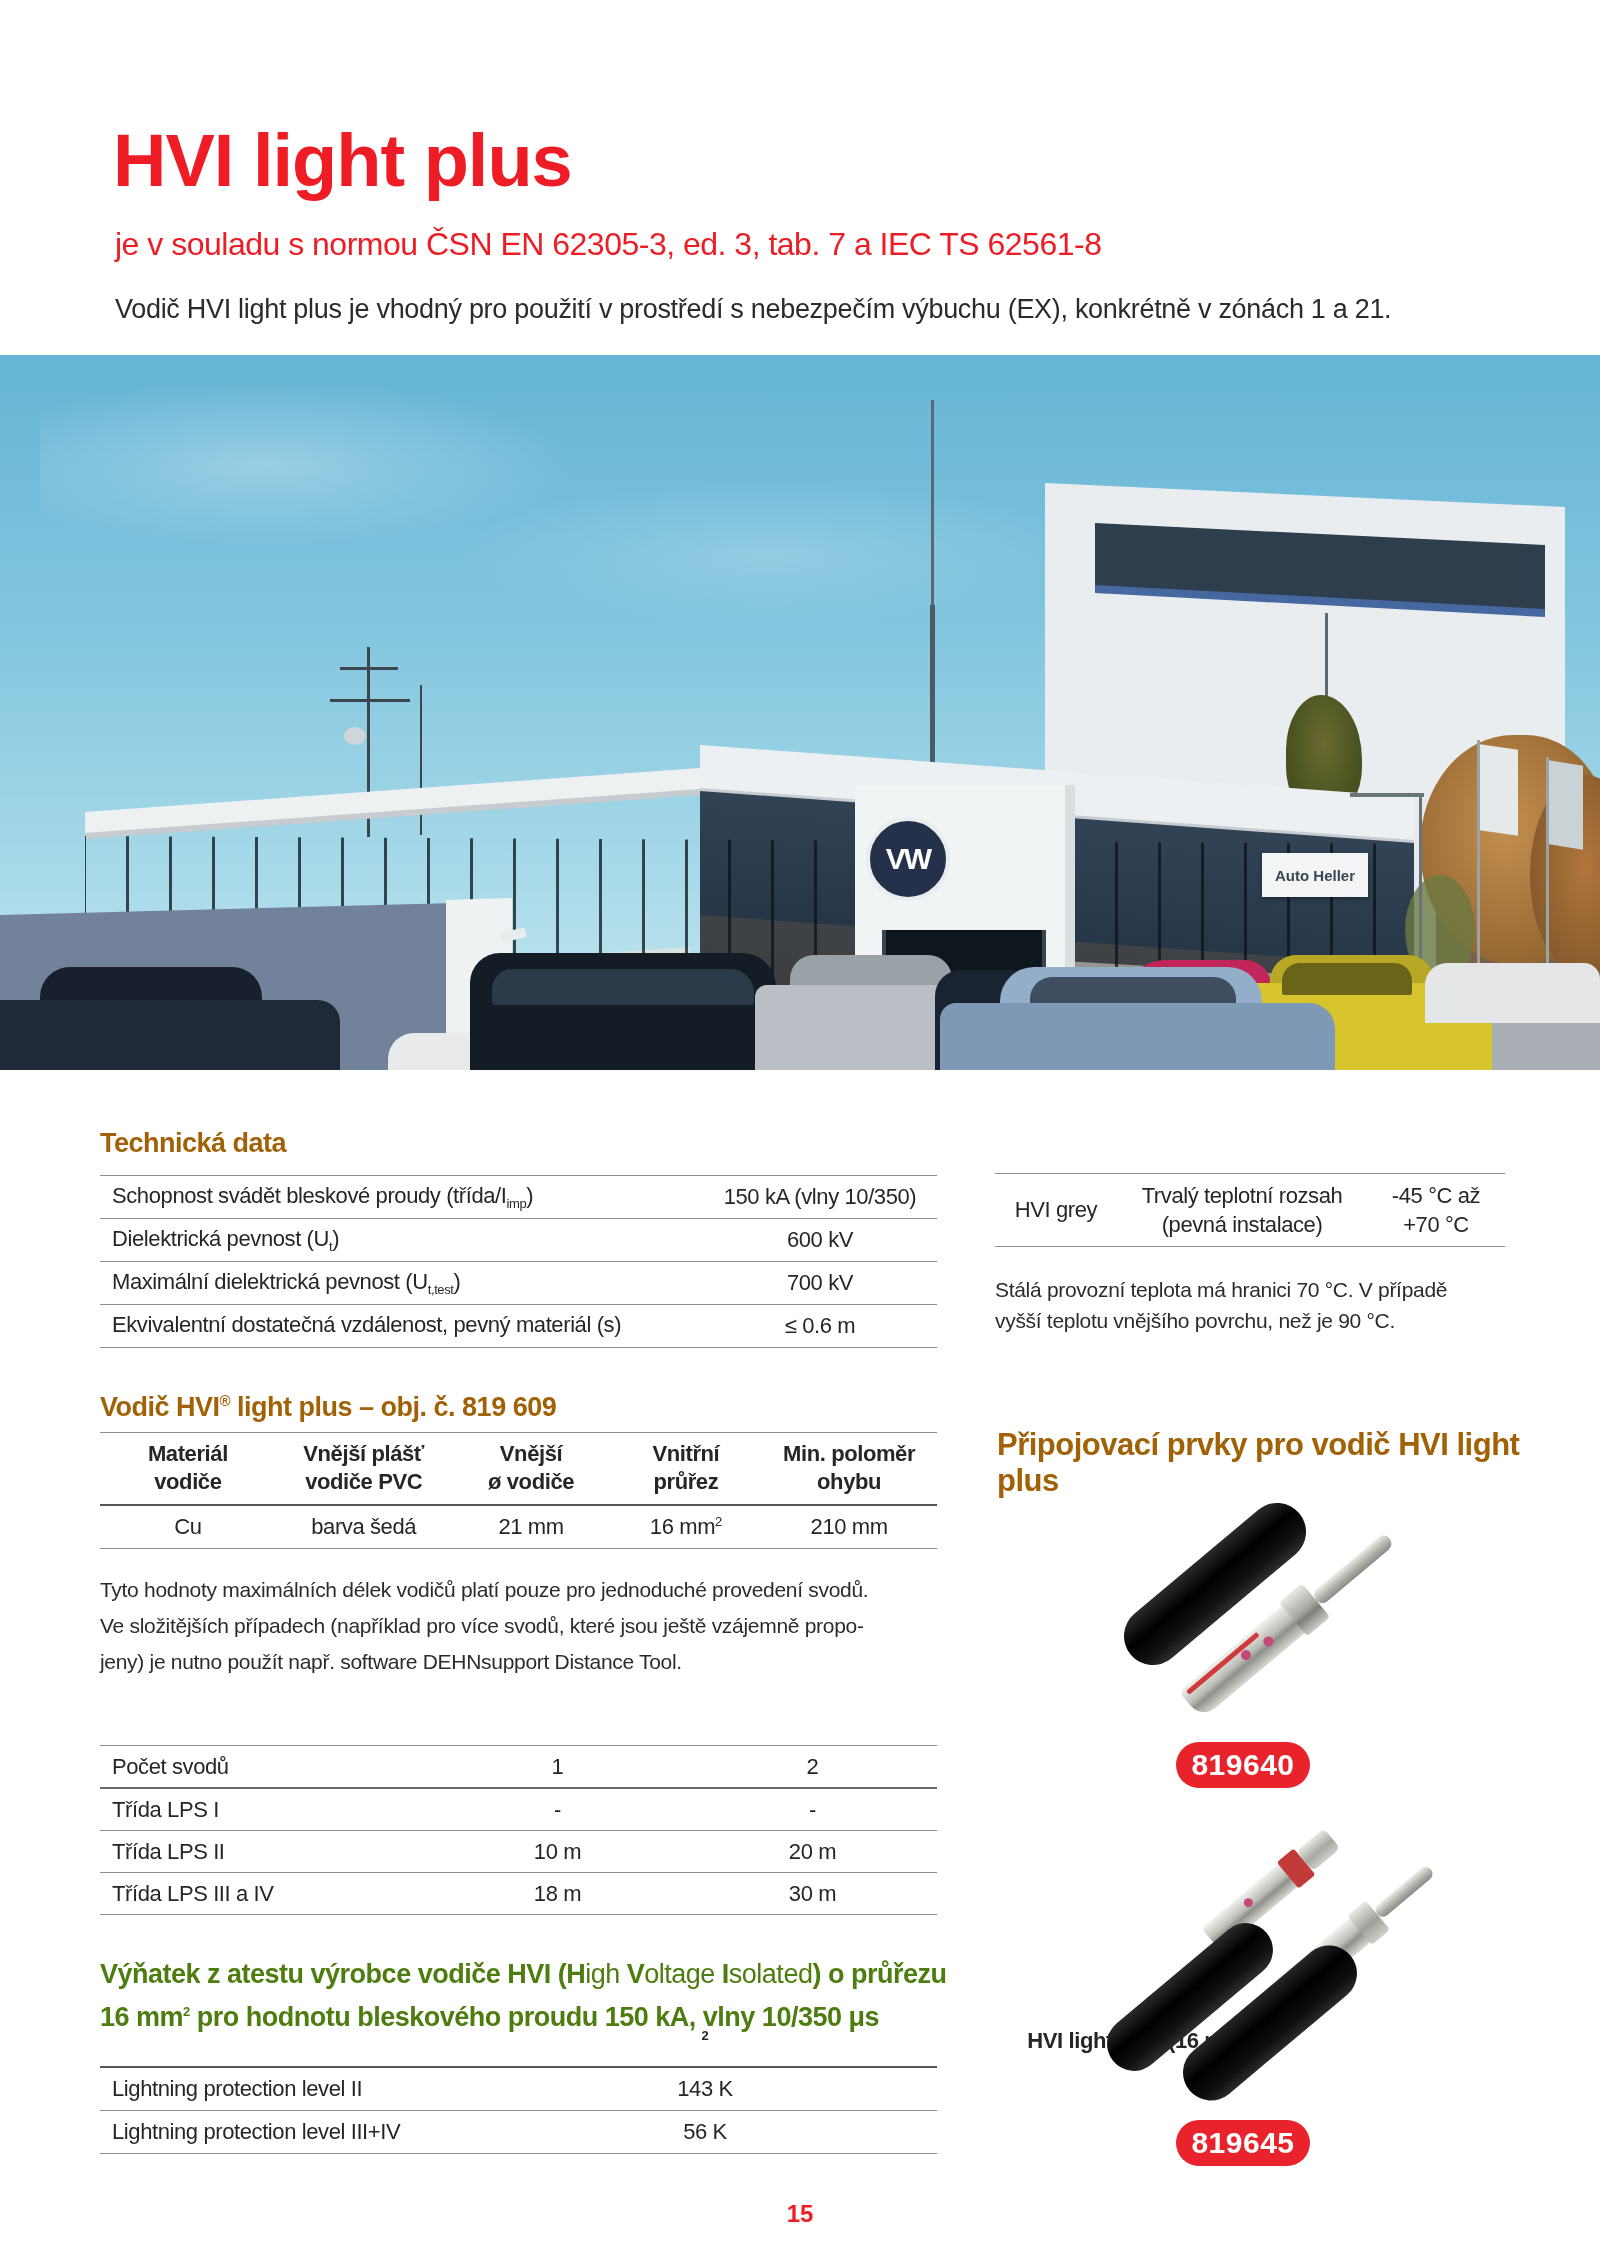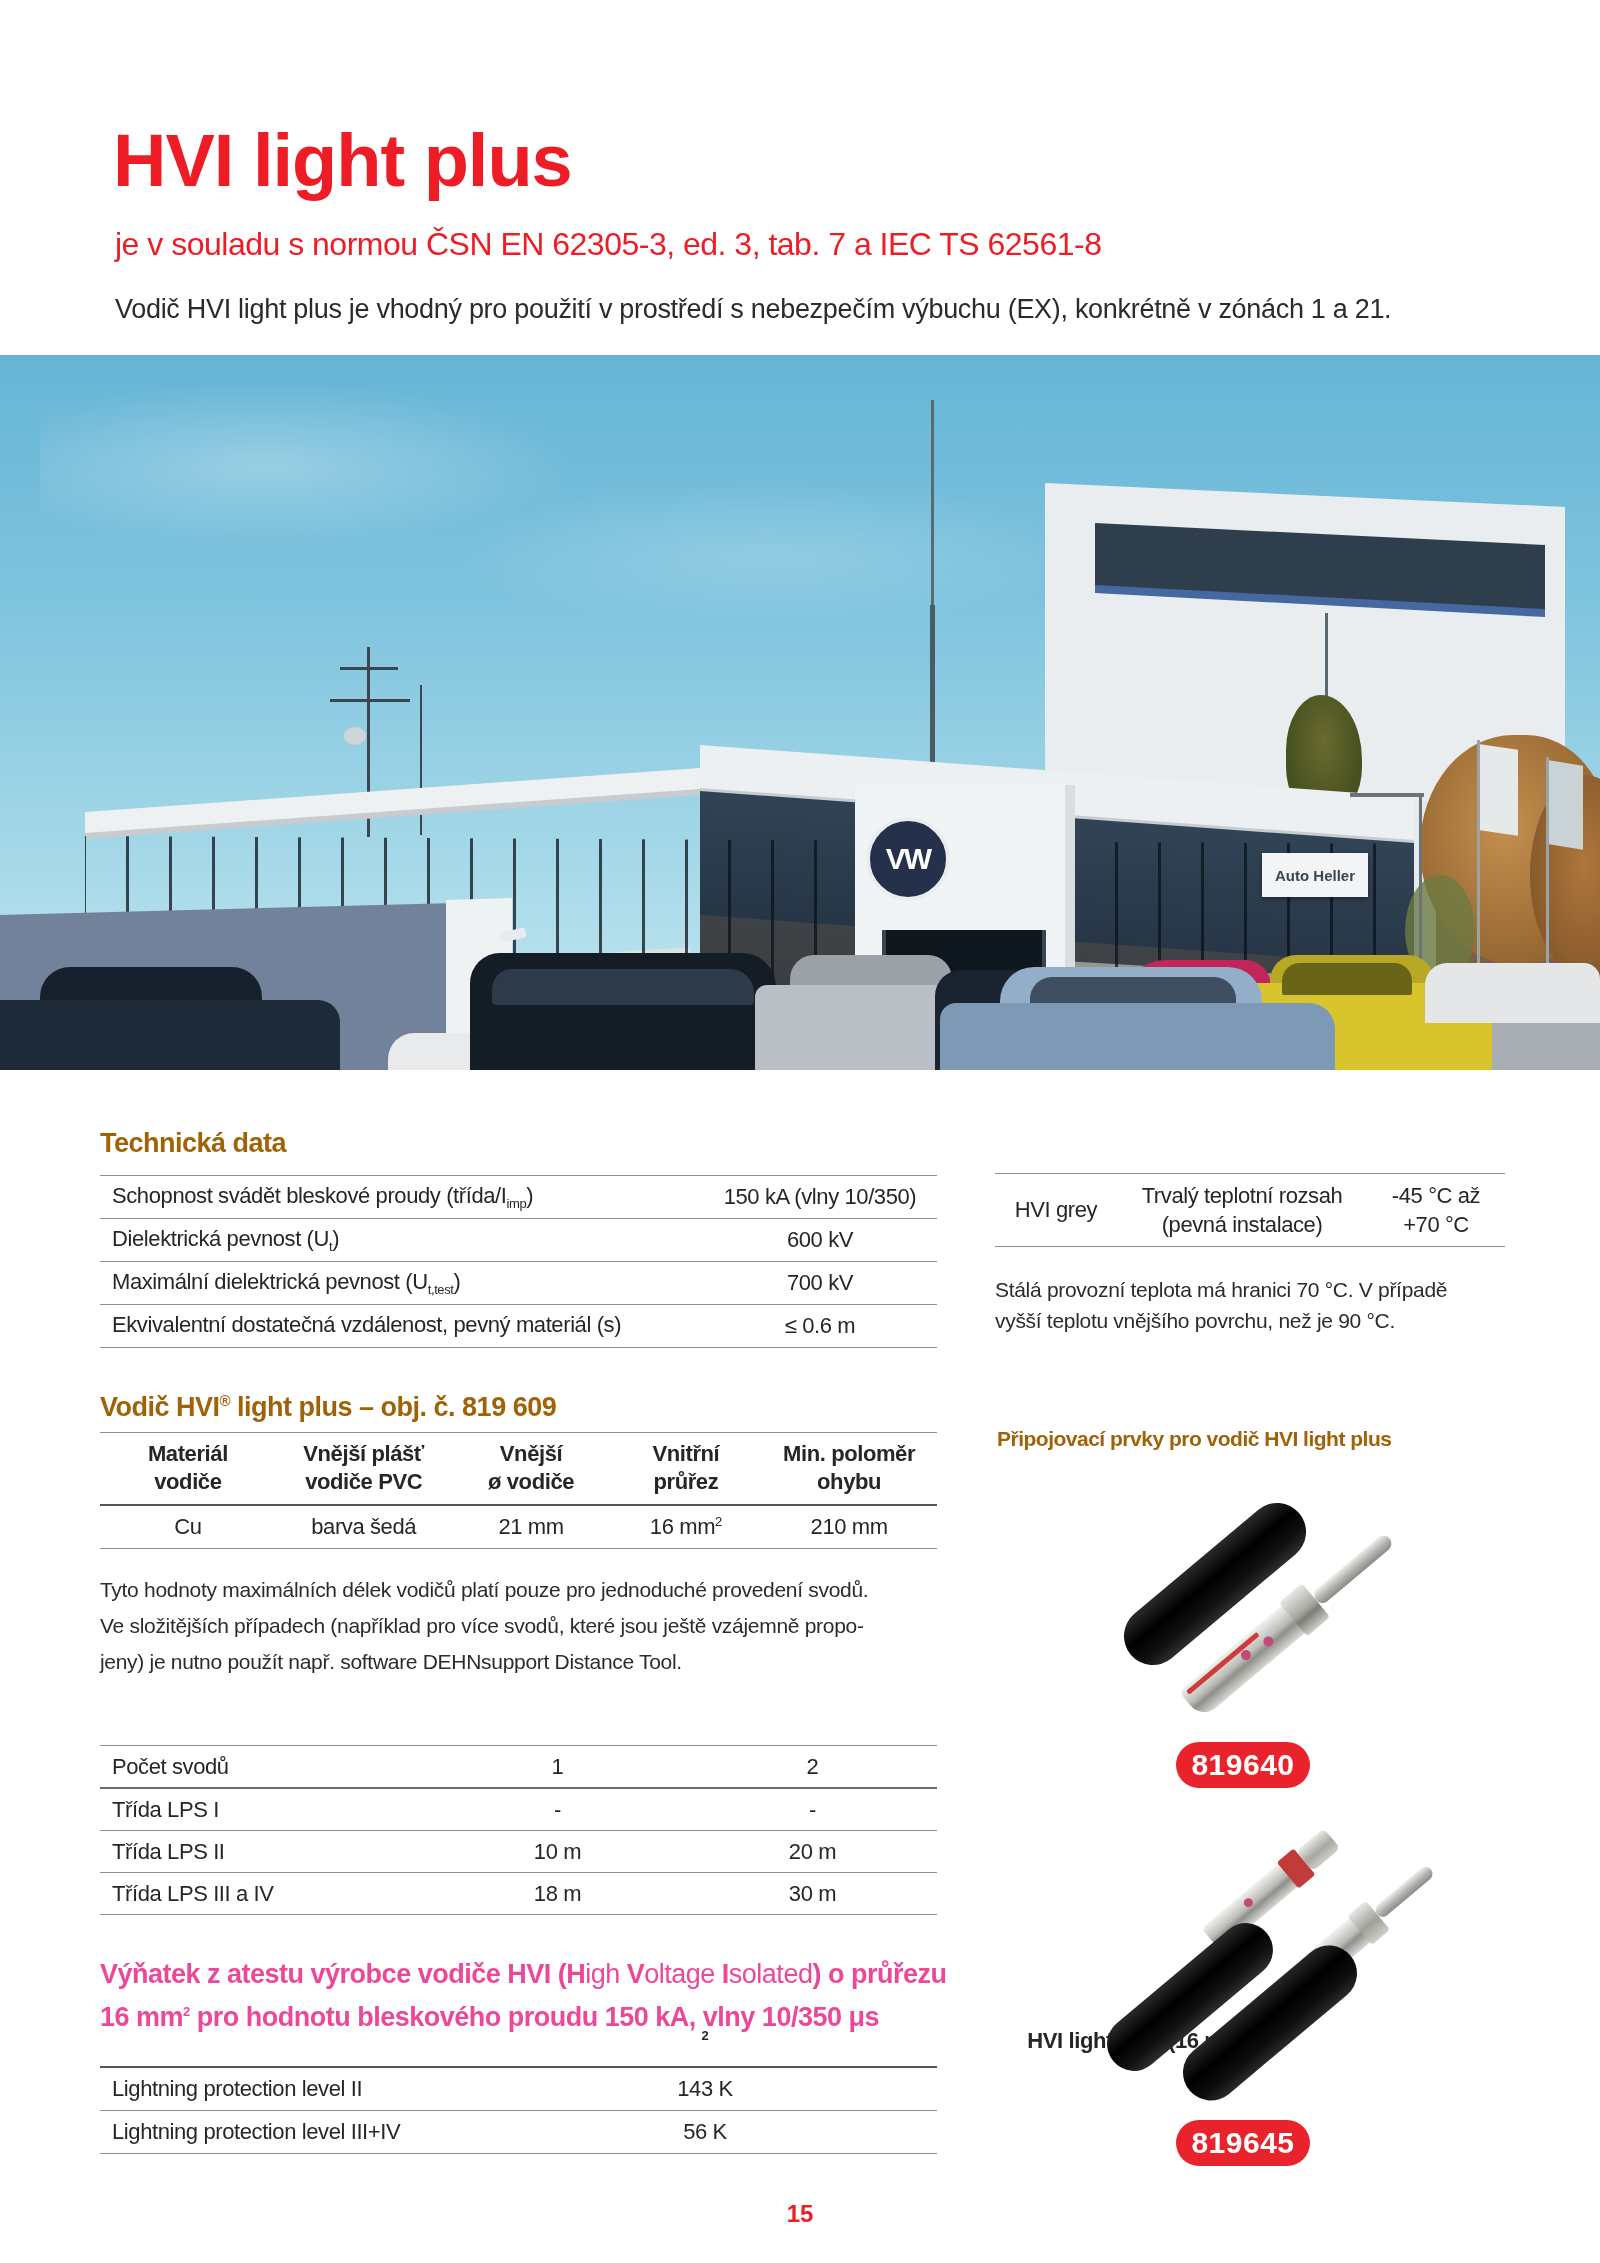--- a/index.html
+++ b/index.html
@@ -48,36 +48,36 @@
   .t3{left:100px;top:1745px;width:837px;}
   .t3row{position:relative;height:41px;border-top:1px solid #8f8f8f;display:flex;align-items:center;}
   .t3row.hdr{border-bottom:2px solid #6b6b6b;}
   .t3row.second{border-top:none;}
   .t3row:last-child{border-bottom:1px solid #8f8f8f;}
   .t3label{padding-left:12px;}
   .t3v1{position:absolute;left:370px;width:175px;text-align:center;}
   .t3v2{position:absolute;left:625px;width:175px;text-align:center;}
 
   
-  .h-attest{left:100px;top:1956px;width:900px;font-size:27px;font-weight:bold;color:#ec4899;
+  .h-attest{left:100px;top:1956px;width:900px;font-size:27px;font-weight:bold;color:#4d7c0f;
             line-height:37px;letter-spacing:-0.5px;}
   .h-attest .lt{font-weight:normal;}
   .t4{left:100px;top:2028px;width:837px;}
   .t4head{position:relative;height:38px;}
   .t4head span{position:absolute;left:430px;width:350px;text-align:center;font-weight:bold;}
   .t4row{position:relative;height:42px;border-top:1px solid #8f8f8f;display:flex;align-items:center;}
   .t4row.first{border-top:2px solid #555;}
   .t4row:last-child{border-bottom:1px solid #8f8f8f;}
   .t4label{padding-left:12px;}
   .t4val{position:absolute;left:430px;width:350px;text-align:center;}
 
   .pageno{left:770px;top:2200px;width:60px;text-align:center;font-size:24px;font-weight:bold;color:#ee1c25;}
 
   
-  .h-acc{left:997px;top:1427px;width:560px;font-size:21px;}
+  .h-acc{left:997px;top:1427px;width:560px;font-size:31px;}
   .badge{width:134px;height:46px;border-radius:23px;background:#e8232b;color:#fff;font-size:30px;
          font-weight:bold;display:flex;align-items:center;justify-content:center;letter-spacing:0.5px;}
 
   
   .photo{left:0;top:355px;width:1600px;height:715px;overflow:hidden;
          background:linear-gradient(180deg,#66b5d6 0%,#7fc4de 35%,#a5d8e8 70%,#c8e8f0 100%);text-align:center;}
   .ph{position:absolute;}
   .glassL{clip-path:polygon(85px 481px,700px 437px,700px 715px,85px 715px);
           background:linear-gradient(185deg,#5d7487 0%,#43586a 40%,#2735442 75%,#1a2531 100%);}
   .glassR{clip-path:polygon(700px 436px,1428px 489px,1428px 715px,700px 715px);

